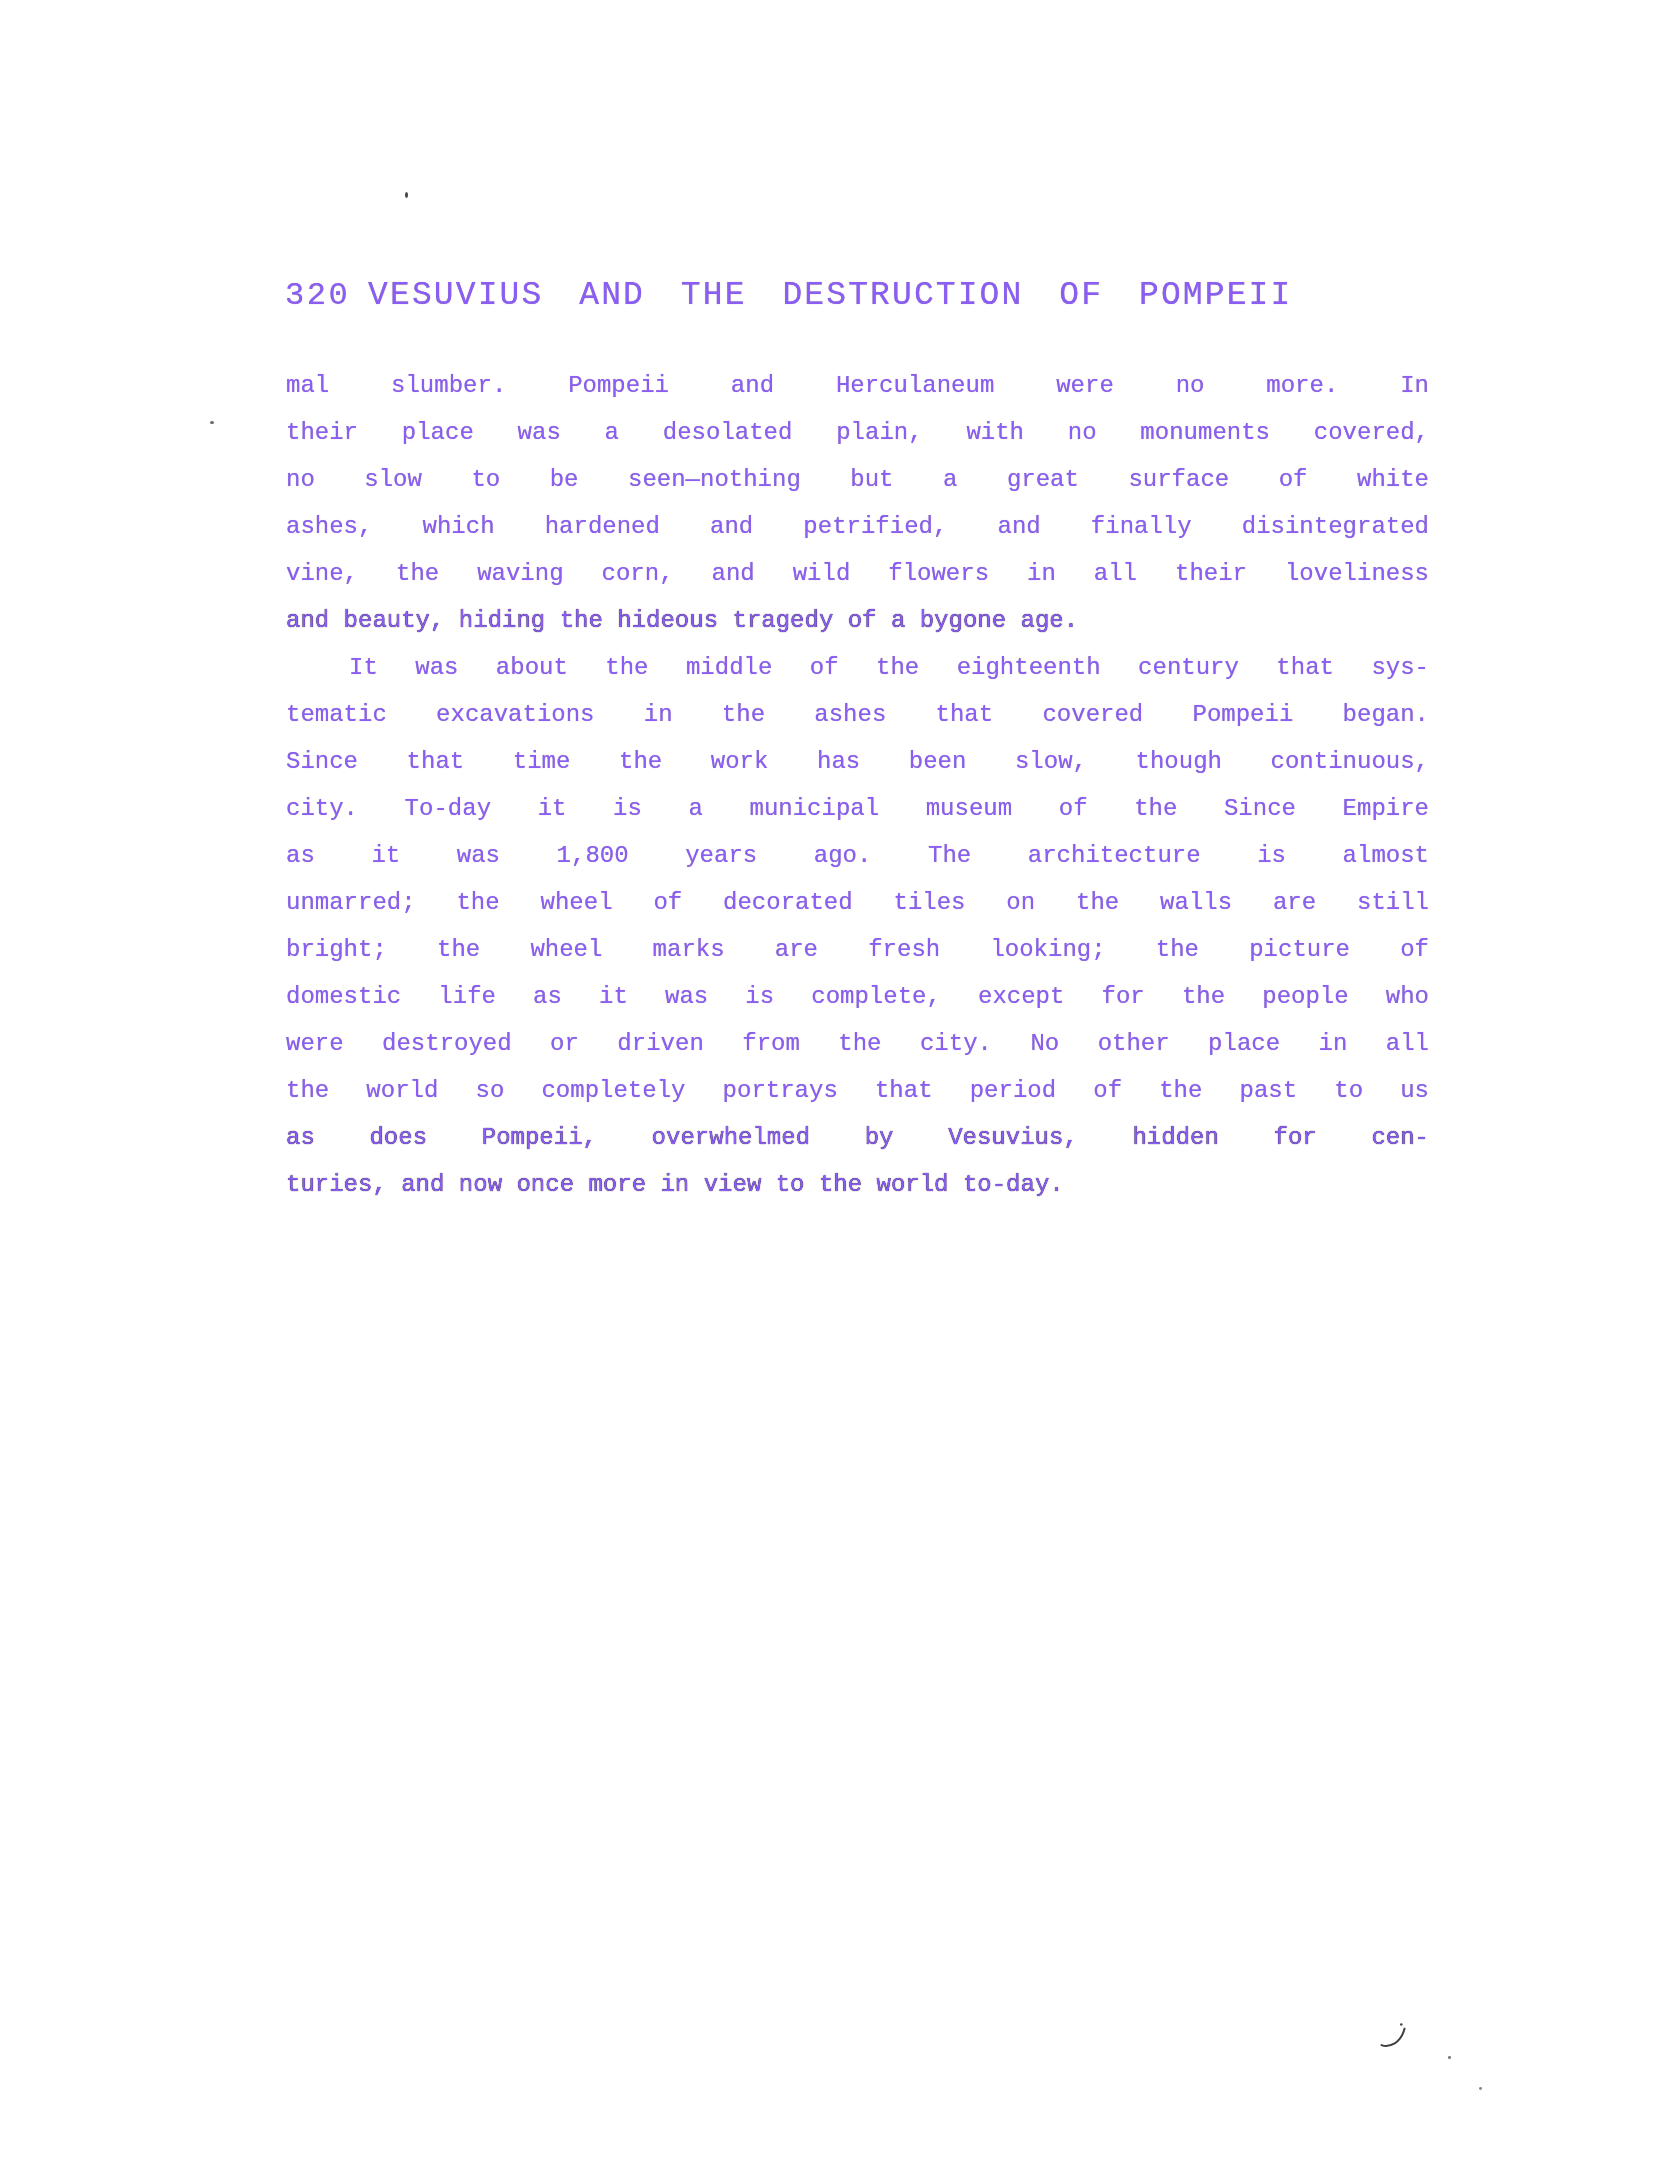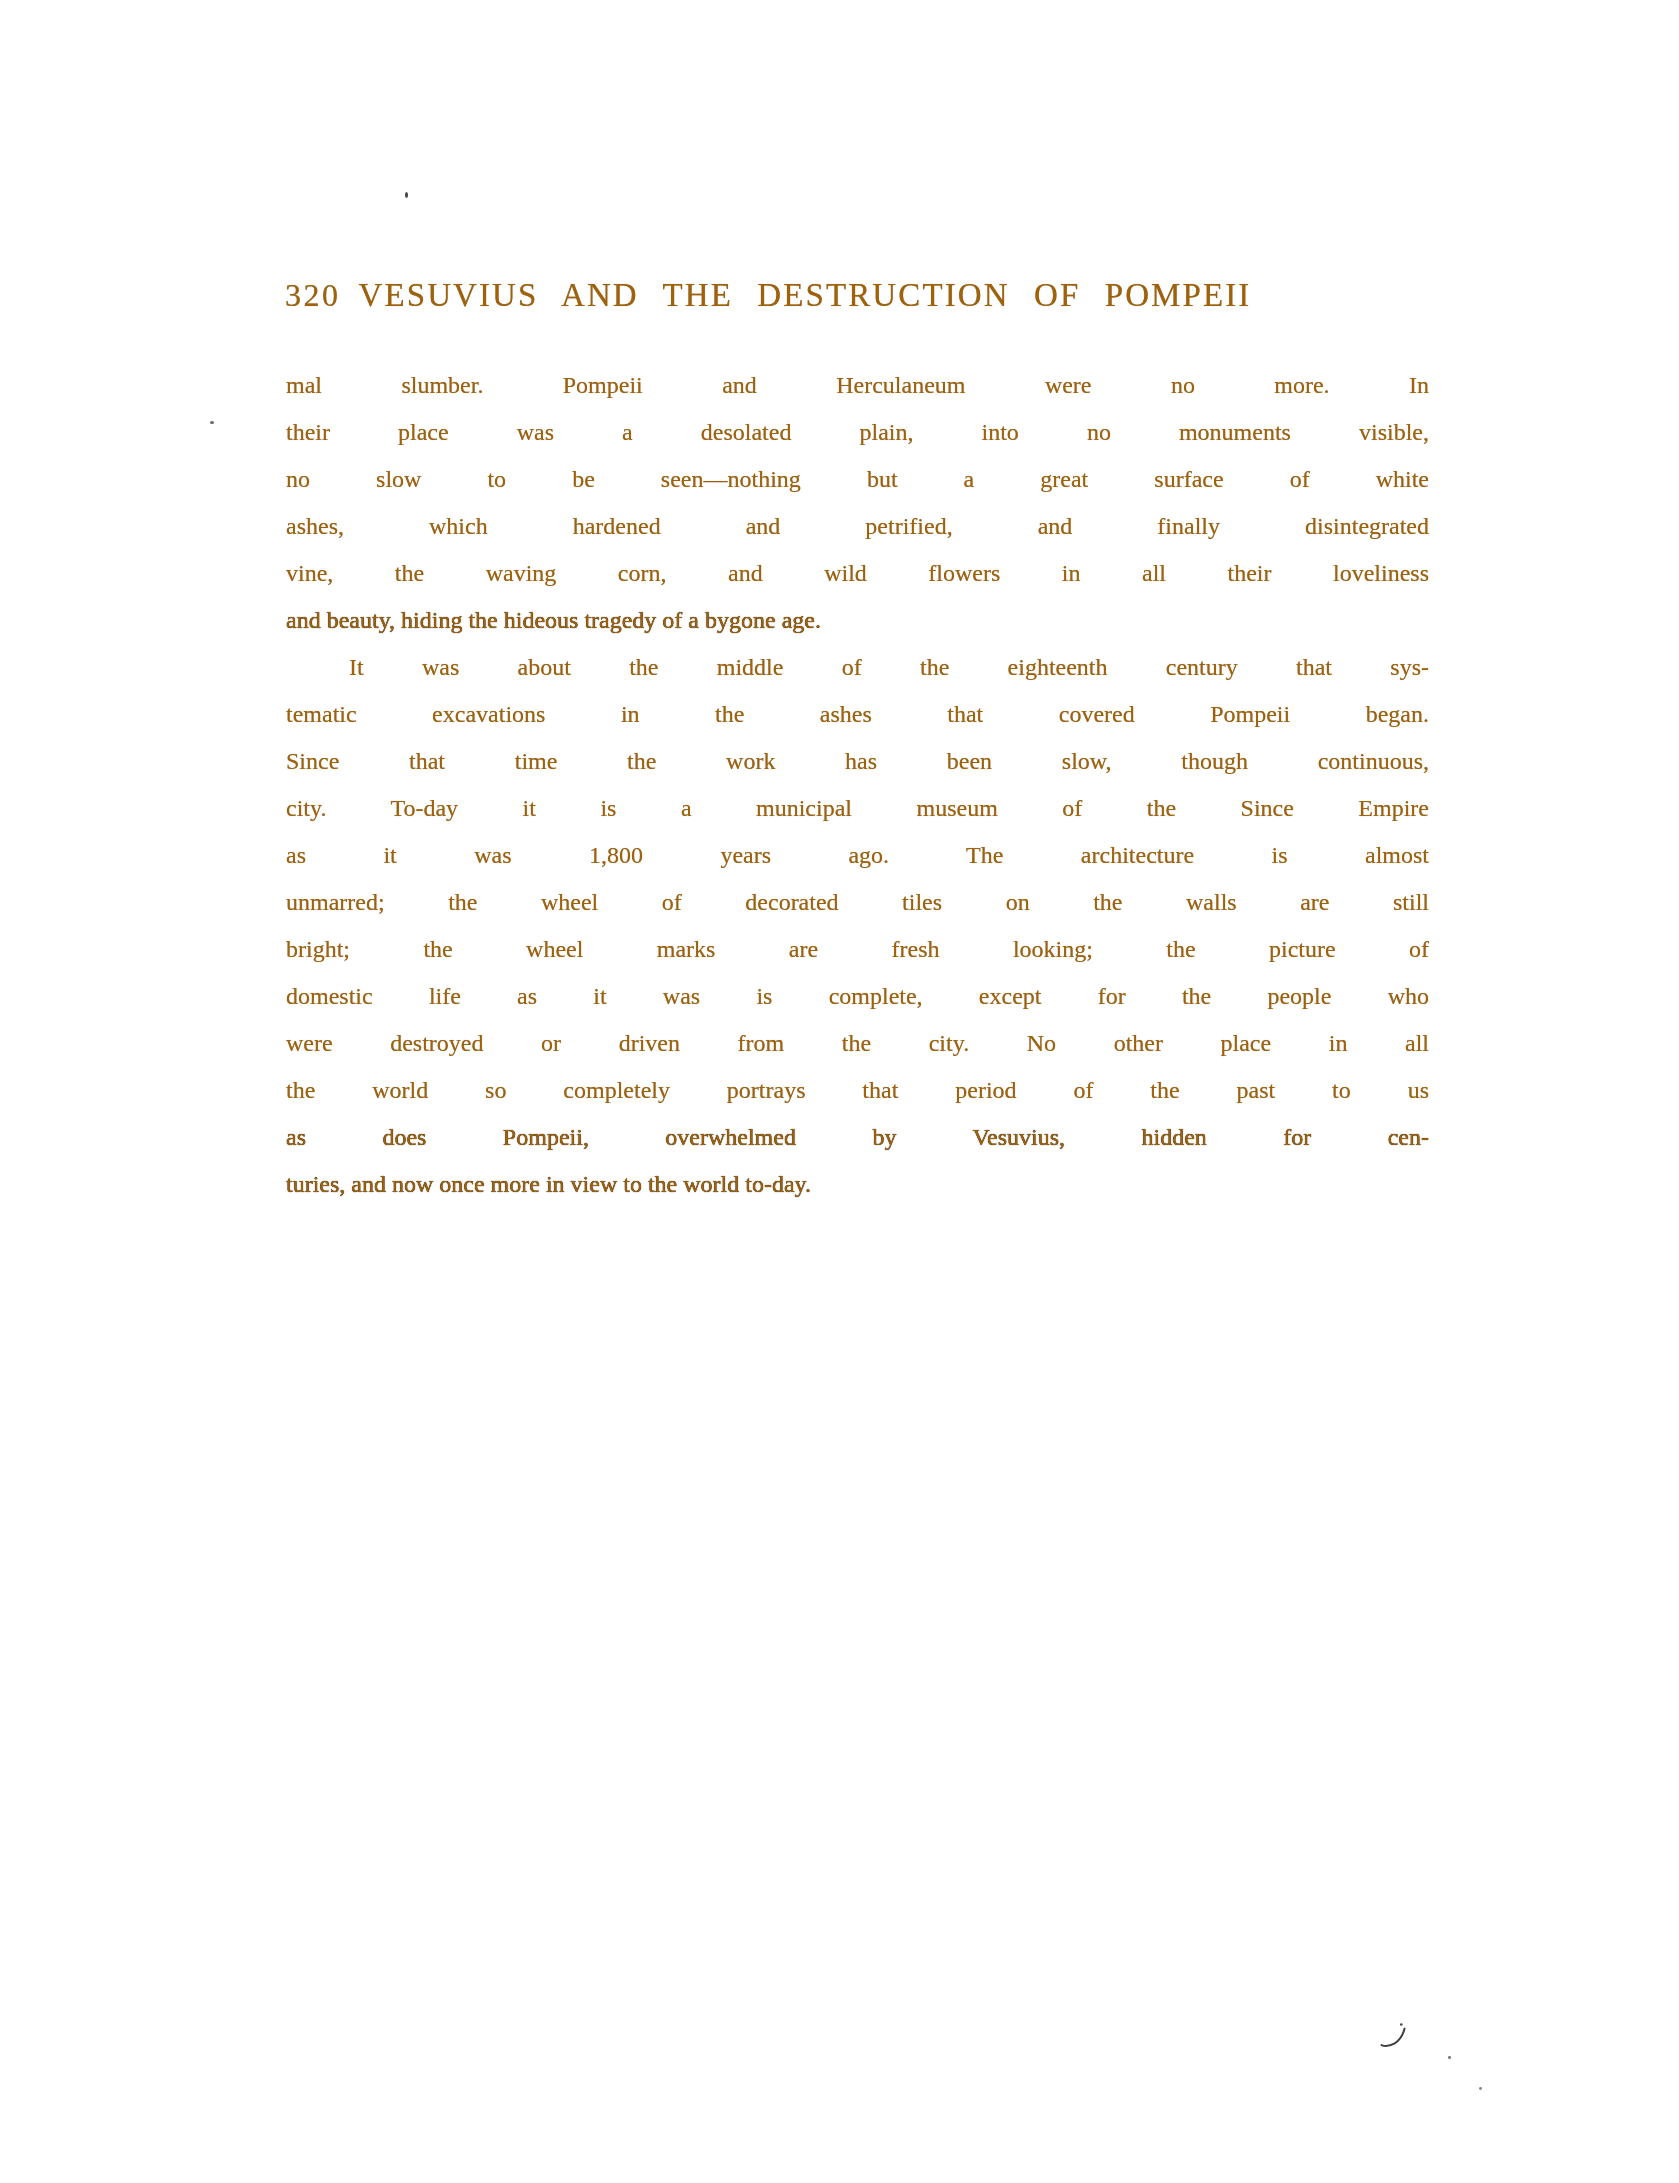--- a/index.html
+++ b/index.html
@@ -6,22 +6,22 @@
     margin: 0;
     padding: 0;
     background: #ffffff;
   }
   .page {
     position: relative;
     width: 1680px;
     height: 2183px;
     background: #ffffff;
     overflow: hidden;
-    font-family: Liberation Serif, serif;
-    color: #a16207;
+    font-family: Liberation Mono, monospace;
+    color: #8b5cf6;
   }
   .running-head {
     position: absolute;
     left: 285px;
     top: 277px;
     width: 1087px;
     display: flex;
     align-items: baseline;
     white-space: nowrap;
   }
@@ -77,21 +77,21 @@
 <div class="page">
 
   <header class="running-head">
     <span class="page-number">320</span>
     <span class="chapter-title">VESUVIUS AND THE DESTRUCTION OF POMPEII</span>
   </header>
 
   <main class="text-block" id="text-block">
       <div class="paragraph">
         <div class="line">mal slumber.  Pompeii and Herculaneum were no more.  In</div>
-        <div class="line">their place was a desolated plain, into no monuments visible,</div>
+        <div class="line">their place was a desolated plain, with no monuments covered,</div>
         <div class="line">no slow to be seen—nothing but a great surface of white</div>
         <div class="line">ashes, which hardened and petrified, and finally disintegrated</div>
         <div class="line">vine, the waving corn, and wild flowers in all their loveliness</div>
         <div class="line last dark">and beauty, hiding the hideous tragedy of a bygone age.</div>
       </div>
       <div class="paragraph">
         <div class="line indent">It was about the middle of the eighteenth century that sys-</div>
         <div class="line">tematic excavations in the ashes that covered Pompeii began.</div>
         <div class="line">Since that time the work has been slow, though continuous,</div>
         <div class="line">city.  To-day it is a municipal museum of the Since Empire</div>

